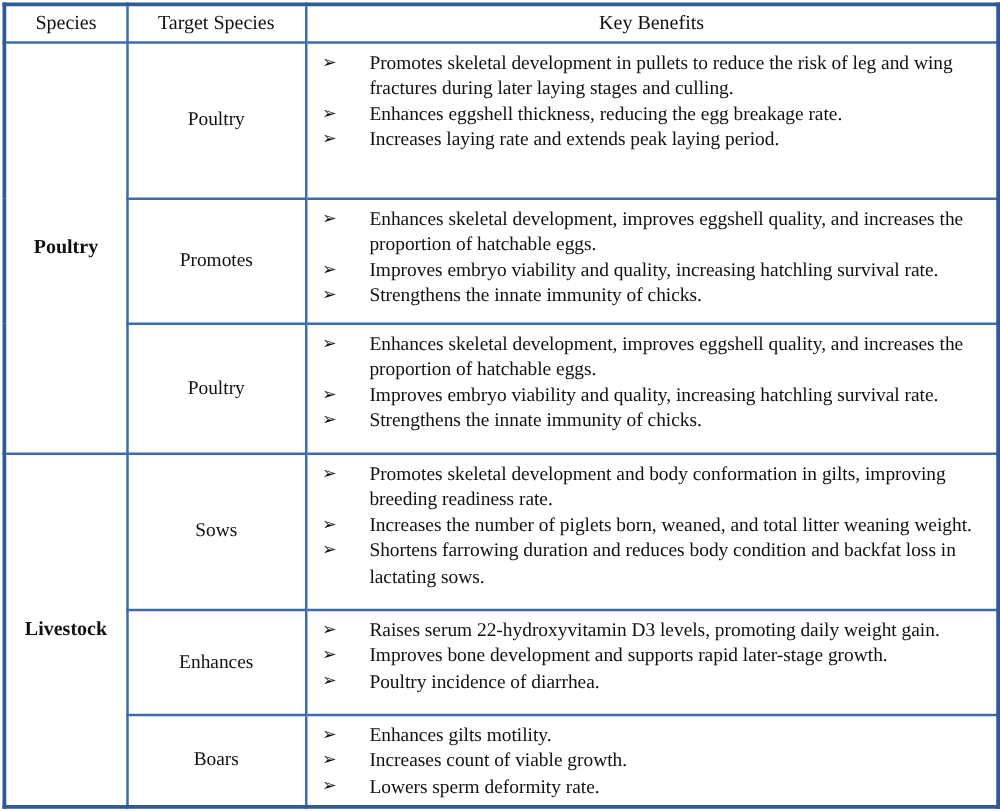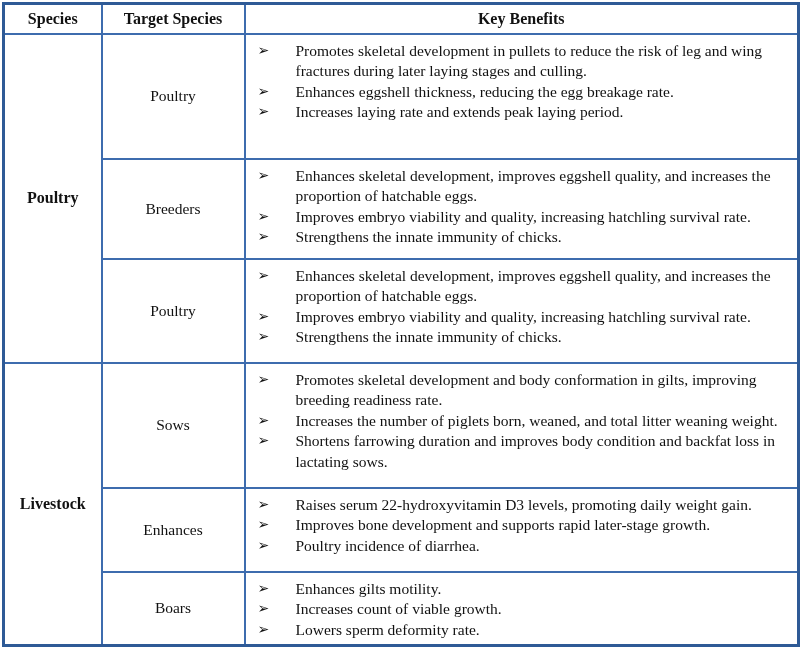--- a/index.html
+++ b/index.html
@@ -32,21 +32,21 @@
   }
   tr.rh{height:30px;}
   tr.r1{height:125px;}
   tr.r2{height:100px;}
   tr.r3{height:104px;}
   tr.r4{height:125px;}
   tr.r5{height:84px;}
   tr.r6{height:62px;}
   th.col-header{
     font-size:16px;
-    font-weight:bold;
+    font-weight:normal;
     padding:2px 4px;
     margin-top:44px;
   }
   td.species-cell{
     font-size:16px;
     font-weight:bold;
     text-align:center;
     padding:2px 4px;
   }
   td.animal-cell{
@@ -102,21 +102,21 @@
         <span class="btext">Enhances eggshell thickness, reducing the egg breakage rate.</span>
       </div>
       <div class="benefit">
         <span class="marker">➢</span>
         <span class="btext">Increases laying rate and extends peak laying period.</span>
       </div>
     </td>
   </tr>
 
   <tr class="r2">
-    <td class="animal-cell">Breeders</td>
+    <td class="animal-cell">Promotes</td>
     <td class="benefits-cell">
       <div class="benefit">
         <span class="marker">➢</span>
         <span class="btext">Enhances skeletal development, improves eggshell quality, and increases the proportion of hatchable eggs.</span>
       </div>
       <div class="benefit">
         <span class="marker">➢</span>
         <span class="btext">Improves embryo viability and quality, increasing hatchling survival rate.</span>
       </div>
       <div class="benefit">
@@ -151,21 +151,21 @@
       <div class="benefit">
         <span class="marker">➢</span>
         <span class="btext">Promotes skeletal development and body conformation in gilts, improving breeding readiness rate.</span>
       </div>
       <div class="benefit">
         <span class="marker">➢</span>
         <span class="btext">Increases the number of piglets born, weaned, and total litter weaning weight.</span>
       </div>
       <div class="benefit">
         <span class="marker">➢</span>
-        <span class="btext">Shortens farrowing duration and improves body condition and backfat loss in lactating sows.</span>
+        <span class="btext">Shortens farrowing duration and reduces body condition and backfat loss in lactating sows.</span>
       </div>
     </td>
   </tr>
 
   <tr class="r5">
     <td class="animal-cell">Enhances</td>
     <td class="benefits-cell">
       <div class="benefit">
         <span class="marker">➢</span>
         <span class="btext">Raises serum 22-hydroxyvitamin D3 levels, promoting daily weight gain.</span>

